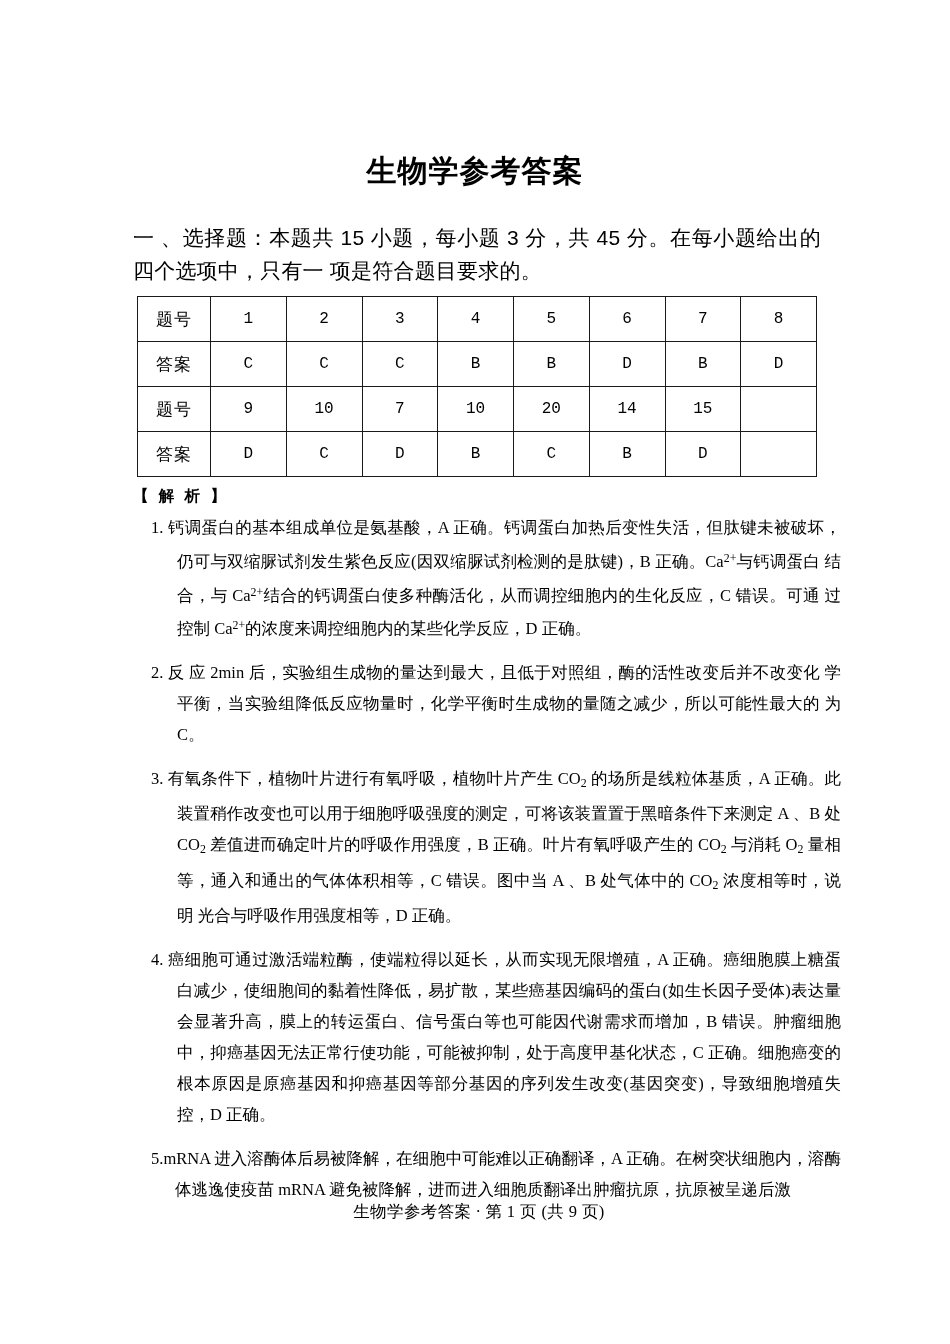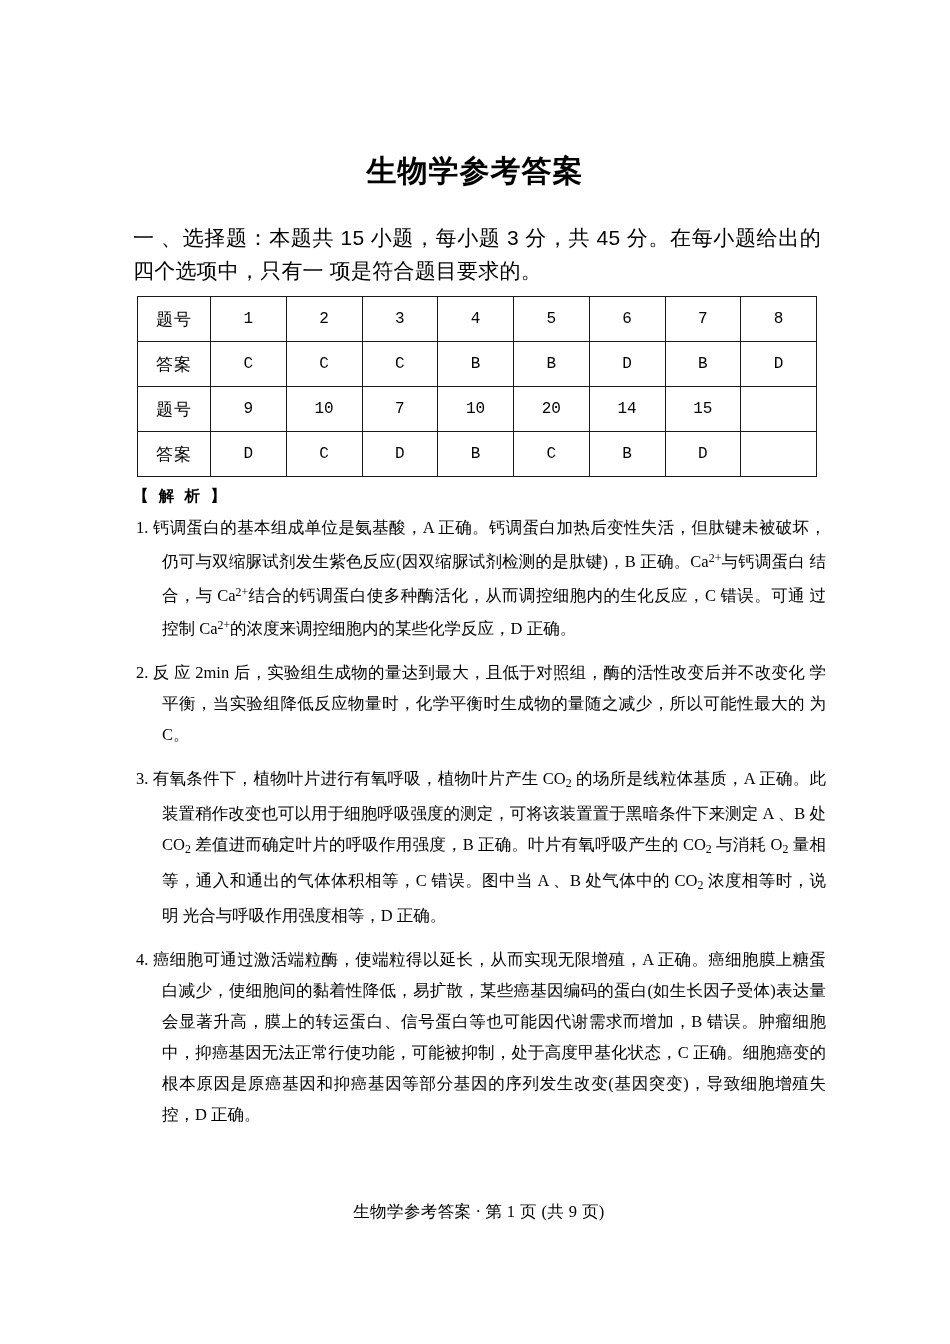--- a/index.html
+++ b/index.html
@@ -85,21 +85,21 @@
     top: 484px;
     font-family: "Liberation Sans", "DejaVu Sans", sans-serif;
     font-weight: bold;
     font-size: 15.5px;
     letter-spacing: 3px;
     line-height: 24px;
   }
 
   .explanations {
     position: absolute;
-    left: 136px;
+    left: 151px;
     top: 512px;
     width: 690px;
   }
   .exp-item {
     position: relative;
     font-size: 16.5px;
     line-height: 31px;
     text-align: justify;
     text-justify: inter-ideograph;
     margin-bottom: 13px;
@@ -195,19 +195,22 @@
     </div>
     <div class="exp-item">
       <span class="body"><span>2. </span>反 应 2min 后，实验组生成物的量达到最大，且低于对照组，酶的活性改变后并不改变化 学平衡，当实验组降低反应物量时，化学平衡时生成物的量随之减少，所以可能性最大的 为C。</span>
     </div>
     <div class="exp-item">
       <span class="body"><span>3. </span>有氧条件下，植物叶片进行有氧呼吸，植物叶片产生 CO<sub>2</sub> 的场所是线粒体基质，A 正确。此 装置稍作改变也可以用于细胞呼吸强度的测定，可将该装置置于黑暗条件下来测定 A 、B 处 CO<sub>2</sub> 差值进而确定叶片的呼吸作用强度，B 正确。叶片有氧呼吸产生的 CO<sub>2</sub> 与消耗 O<sub>2</sub> 量相 等，通入和通出的气体体积相等，C 错误。图中当 A 、B 处气体中的 CO<sub>2</sub> 浓度相等时，说明 光合与呼吸作用强度相等，D 正确。</span>
     </div>
     <div class="exp-item">
       <span class="body"><span>4. </span>癌细胞可通过激活端粒酶，使端粒得以延长，从而实现无限增殖，A 正确。癌细胞膜上糖蛋白减少，使细胞间的黏着性降低，易扩散，某些癌基因编码的蛋白(如生长因子受体)表达量会显著升高，膜上的转运蛋白、信号蛋白等也可能因代谢需求而增加，B 错误。肿瘤细胞中，抑癌基因无法正常行使功能，可能被抑制，处于高度甲基化状态，C 正确。细胞癌变的根本原因是原癌基因和抑癌基因等部分基因的序列发生改变(基因突变)，导致细胞增殖失控，D 正确。</span>
     </div>
+    <div class="exp-item no-gap">
+      <span class="body"><span>5.</span>mRNA  进入溶酶体后易被降解，在细胞中可能难以正确翻译，A 正确。在树突状细胞内，溶酶体逃逸使疫苗 mRNA 避免被降解，进而进入细胞质翻译出肿瘤抗原，抗原被呈递后激</span>
+    </div>
   </div>
 
   <div class="footer">
     <span>生物学参考答案</span><span class="sep">·</span><span>第 1 页 (共 9 页)</span>
   </div>
 
 </div>
 
 </body></html>

